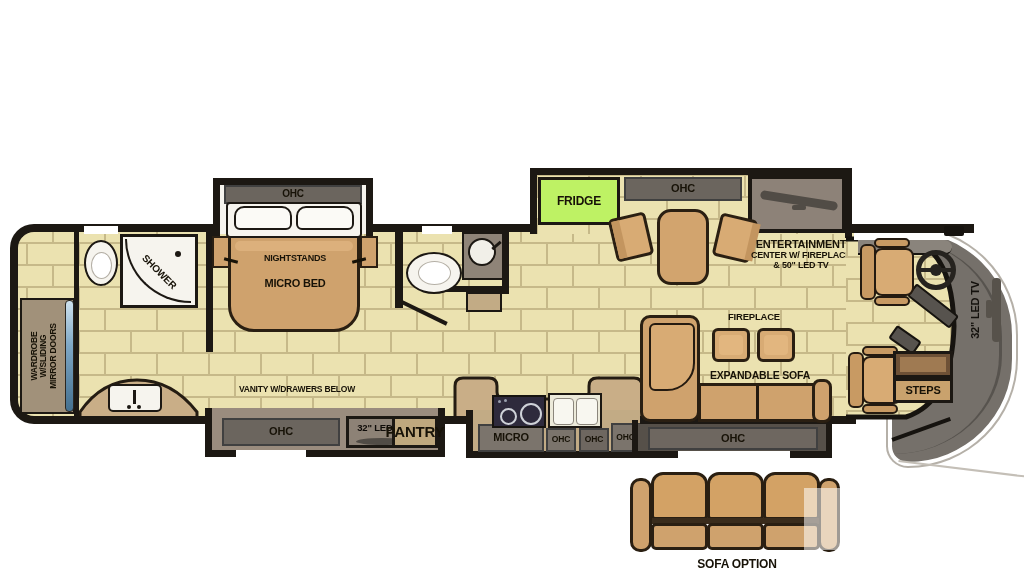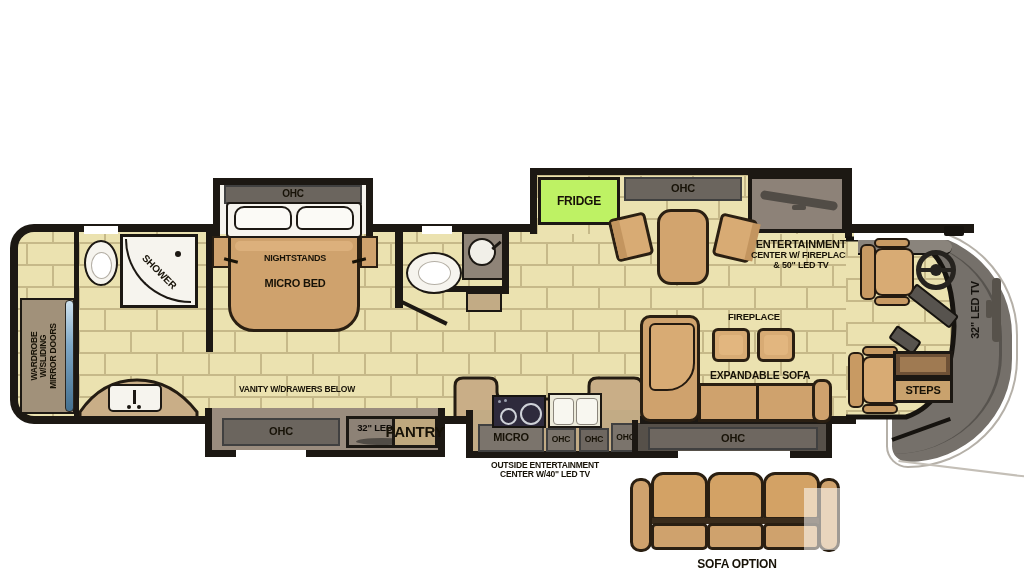--- a/index.html
+++ b/index.html
@@ -186,26 +186,20 @@
   <div class="a" style="left:492px;top:395px;width:54px;height:33px;background:#2e2a3c;border:2px solid #16130f;box-sizing:border-box;">
     <div class="a" style="left:6px;top:11px;width:13px;height:13px;border:2px solid #cfd2d8;border-radius:50%;"></div>
     <div class="a" style="left:26px;top:6px;width:18px;height:18px;border:2.5px solid #cfd2d8;border-radius:50%;"></div>
     <div class="a" style="left:4px;top:3px;width:3px;height:3px;background:#9aa0ae;border-radius:50%;"></div>
     <div class="a" style="left:10px;top:2px;width:3px;height:3px;background:#9aa0ae;border-radius:50%;"></div>
   </div>
   <div class="a" style="left:548px;top:393px;width:54px;height:35px;background:#eceada;border:2.5px solid #1c1813;box-sizing:border-box;">
     <div class="a" style="left:3px;top:3px;width:19px;height:25px;background:#f8f7f0;border:1.5px solid #8b867c;border-radius:4px;"></div>
     <div class="a" style="left:26px;top:3px;width:20px;height:25px;background:#f8f7f0;border:1.5px solid #8b867c;border-radius:4px;"></div>
   </div>
-  <div class="a lbl cc" style="left:478px;top:458px;width:134px;height:24px;white-space:normal;">
-    <div>
-      <div class="lbl" style="font-size:8.5px;">OUTSIDE ENTERTAINMENT</div>
-      <div class="lbl" style="font-size:8.5px;">CENTER W/40" LED TV</div>
-    </div>
-  </div>
 
   <div class="tan" style="left:612px;top:215px;width:38px;height:44px;background:#d8ab74;border-radius:5px;transform:rotate(-13deg);">
     <div class="a" style="left:0;top:0;width:8px;height:38px;background:#c3955f;"></div>
   </div>
   <div class="tan" style="left:716px;top:216px;width:38px;height:44px;background:#d8ab74;border-radius:5px;transform:rotate(13deg);">
     <div class="a" style="left:30px;top:0;width:8px;height:38px;background:#c3955f;"></div>
   </div>
   <div class="tan" style="left:657px;top:209px;width:52px;height:76px;background:#d2a46e;border-radius:14px;"></div>
 
   <div class="a cc" style="left:742px;top:237px;width:118px;height:36px;">

